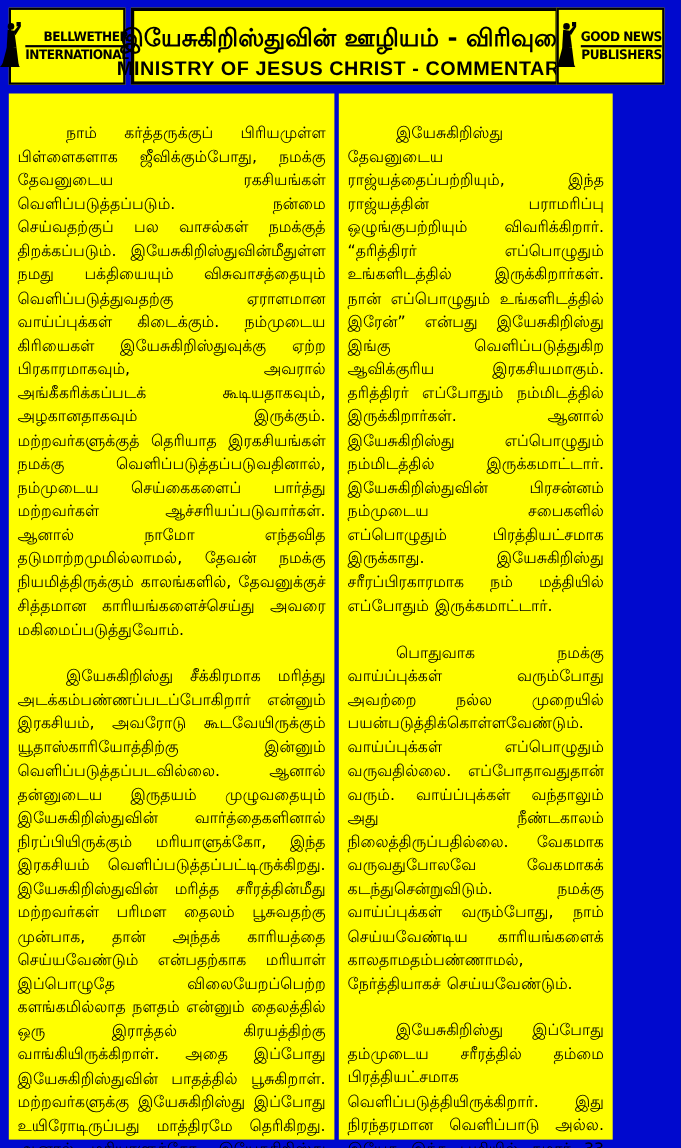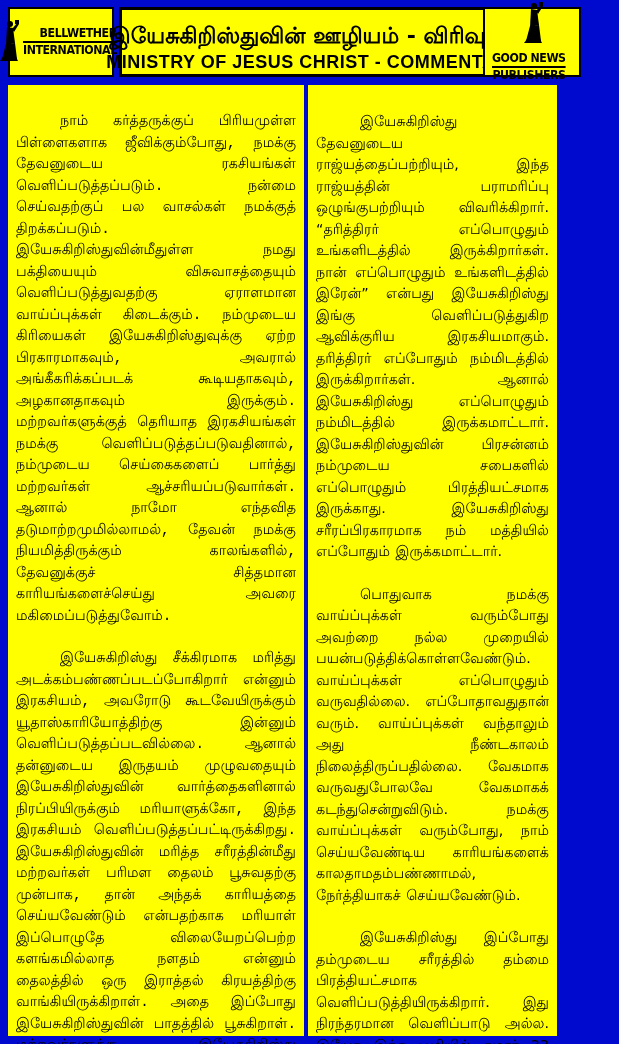--- a/index.html
+++ b/index.html
@@ -12,21 +12,21 @@
   }
   .panel{
     position:absolute;
     background:#FFFF00;
     box-sizing:border-box;
   }
   
   .hdr-box{border:2px solid #000;}
   .header-left {left:8px;  top:7px; width:106px; height:70px;}
   .header-center{left:119px;top:7px; width:389px; height:70px; border:3px solid #000;}
-  .header-right{left:483px; top:7px; width:98px;  height:70px;flex-direction:column;}
+  .header-right{left:506px; top:7px; width:98px;  height:70px;}
   .logo-box{display:flex;align-items:center;justify-content:center;gap:4px;padding:2px;text-align:right;}
   .logo-icon{flex:0 0 auto;width:22px;height:46px;}
   .logo-text{display:flex;flex-direction:column;justify-content:center;color:#000;}
   .logo-line1{
     font-weight:bold;font-size:12px;line-height:15px;letter-spacing:-0.5px;
     border-bottom:2px solid #000;white-space:nowrap;transform:scaleX(.92);transform-origin:left;
   }
   .logo-line2{
     font-weight:bold;font-size:12px;line-height:15px;letter-spacing:-0.5px;
     white-space:nowrap;transform:scaleX(.92);transform-origin:left;
@@ -38,21 +38,21 @@
   .title-english{
     color:#000;font-weight:bold;font-size:18px;line-height:24px;letter-spacing:.5px;white-space:nowrap;
     font-family:"Liberation Sans","DejaVu Sans",sans-serif;
   }
   
   .column{
     top:85px;height:951px;
     padding:26px 8px 0 8px;
     color:#000;
   }
-  .col-left {left:8px;  width:296px;font-family:Liberation Mono, monospace;}
+  .col-left {left:8px;  width:296px;}
   .col-right{left:308px; width:249px;}
   .column p{
     margin:0 0 21px 0;
     text-indent:44px;
     text-align:justify;
     font-size:14.3px;
     line-height:21.5px;
     word-spacing:1px;
   }
 </style>

